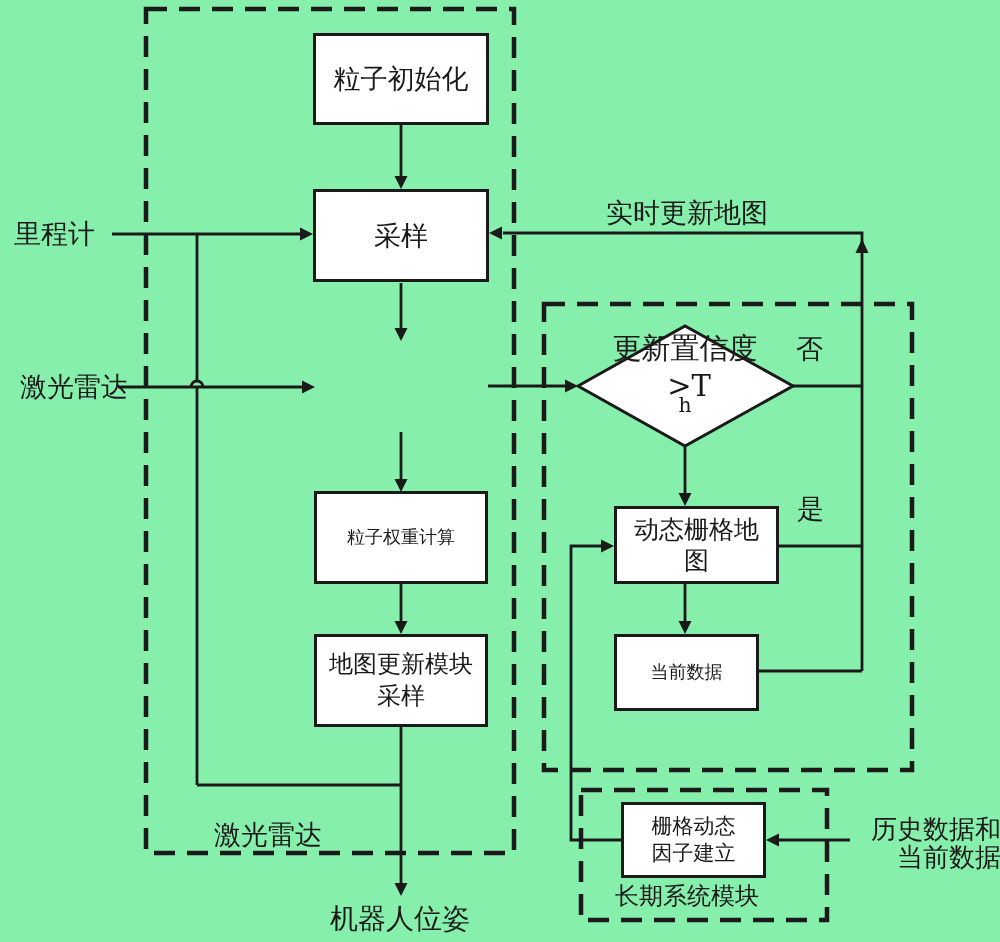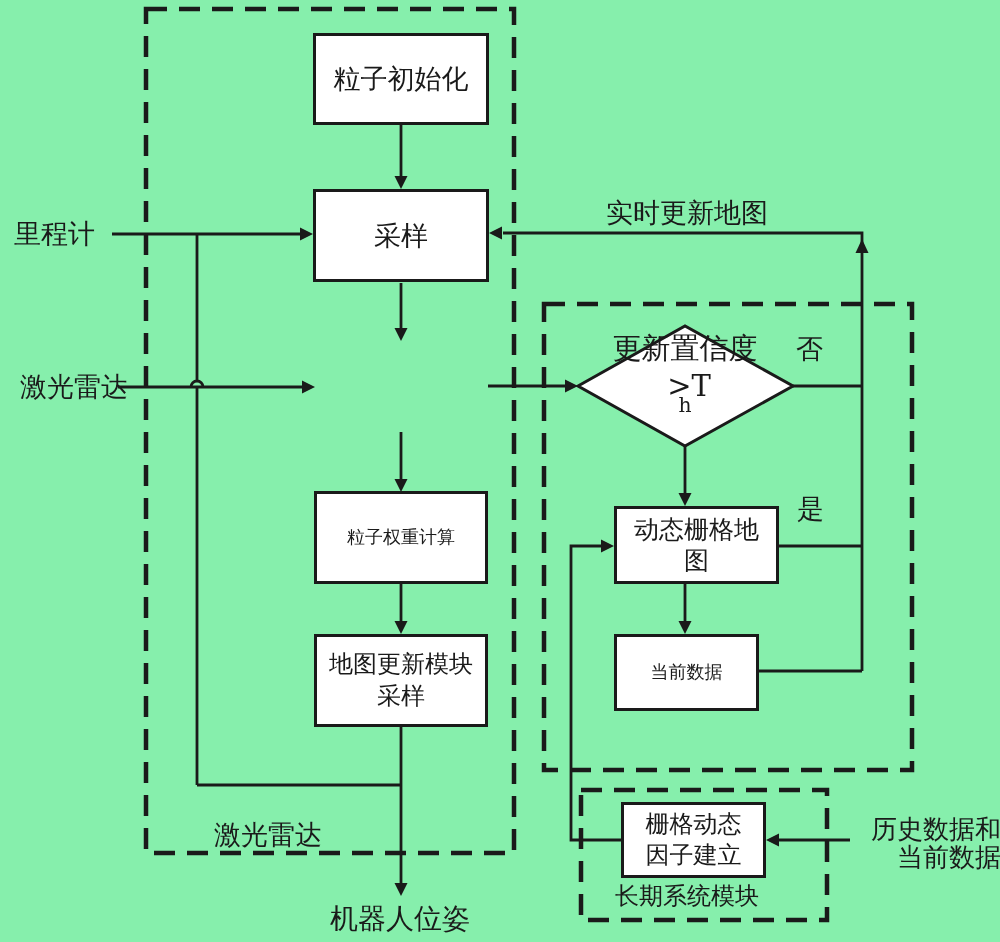--- a/index.html
+++ b/index.html
@@ -125,21 +125,21 @@
   <div class="box" style="left:314px;top:491px;width:174px;height:93px">粒子权重计算</div>
 
   <div class="box" style="left:314px;top:634px;width:174px;height:93px;font-size:24px;line-height:1.3">地图更新模块
 采样</div>
 
   <div class="box" style="left:614px;top:506px;width:165px;height:78px;font-size:25px;line-height:1.25">动态栅格地
 图</div>
 
   <div class="box" style="left:614px;top:634px;width:145px;height:77px">当前数据</div>
 
-  <div class="box" style="left:621px;top:802px;width:145px;height:76px;font-size:24px;line-height:1.3">栅格动态
+  <div class="box" style="left:621px;top:802px;width:145px;height:76px;font-size:21px;line-height:1.3">栅格动态
 因子建立</div>
 
   <div class="diamond-label">
     <span>更新置信度</span>
       <span class="serif op">&gt;T</span>
       <sub class="serif">h</sub>
   </div>
 
   <div class="lbl" style="left:14px;top:220px">里程计</div>
 

